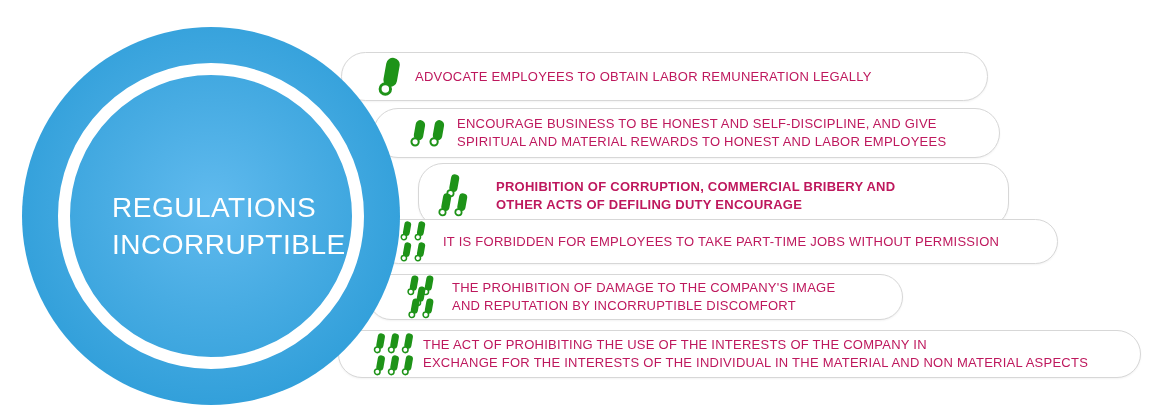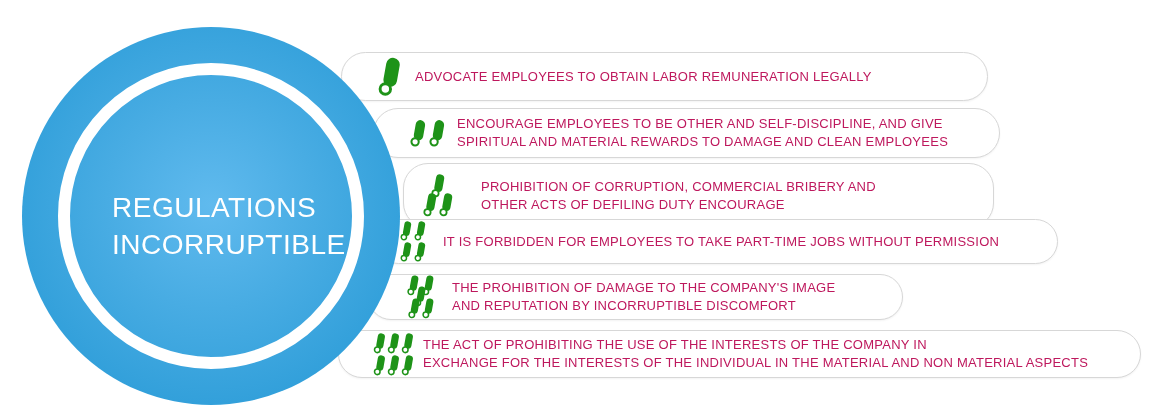--- a/index.html
+++ b/index.html
@@ -18,21 +18,21 @@
     background:#ffffff;
     border:1px solid #d7d7d7;
     border-radius:25px;
     box-shadow:0 1px 2px rgba(0,0,0,0.05);
     display:flex;
     align-items:center;
     z-index:1;
   }
   .p1{left:341px;top:52px;width:647px;height:49px;padding-left:36px;gap:14px;}
   .p2{left:373px;top:108px;width:627px;height:50px;padding-left:36px;gap:12px;}
-  .p3{left:403px;top:163px;width:591px;height:65px;padding-left:19px;gap:27px;}
+  .p3{left:418px;top:163px;width:591px;height:65px;padding-left:19px;gap:27px;font-weight:bold;}
   .p4{left:376px;top:219px;width:682px;height:45px;padding-left:23px;gap:17px;}
   .p5{left:368px;top:274px;width:535px;height:46px;padding-left:38px;gap:17px;}
   .p6{left:338px;top:330px;width:803px;height:48px;padding-left:34px;gap:9px;}
 
   .pill-text{
     color:#be185d;
     font-size:13px;
     line-height:18px;
     letter-spacing:0.25px;
     white-space:nowrap;
@@ -116,22 +116,22 @@
   <div class="pill p2">
     <div class="cluster c2">
       <svg class="person">
           <use href="#person-glyph"></use>
         </svg>
       <svg class="person">
           <use href="#person-glyph"></use>
         </svg>
     </div>
     <div class="pill-text">
-      <div>ENCOURAGE EMPLOYEES TO BE OTHER AND SELF-DISCIPLINE, AND GIVE</div>
-      <div>SPIRITUAL AND MATERIAL REWARDS TO DAMAGE AND CLEAN EMPLOYEES</div>
+      <div>ENCOURAGE BUSINESS TO BE HONEST AND SELF-DISCIPLINE, AND GIVE</div>
+      <div>SPIRITUAL AND MATERIAL REWARDS TO HONEST AND LABOR EMPLOYEES</div>
     </div>
   </div>
 
   <div class="pill p3">
     <div class="cluster c3">
       <svg class="person">
           <use href="#person-glyph"></use>
         </svg>
       <svg class="person">
           <use href="#person-glyph"></use>

